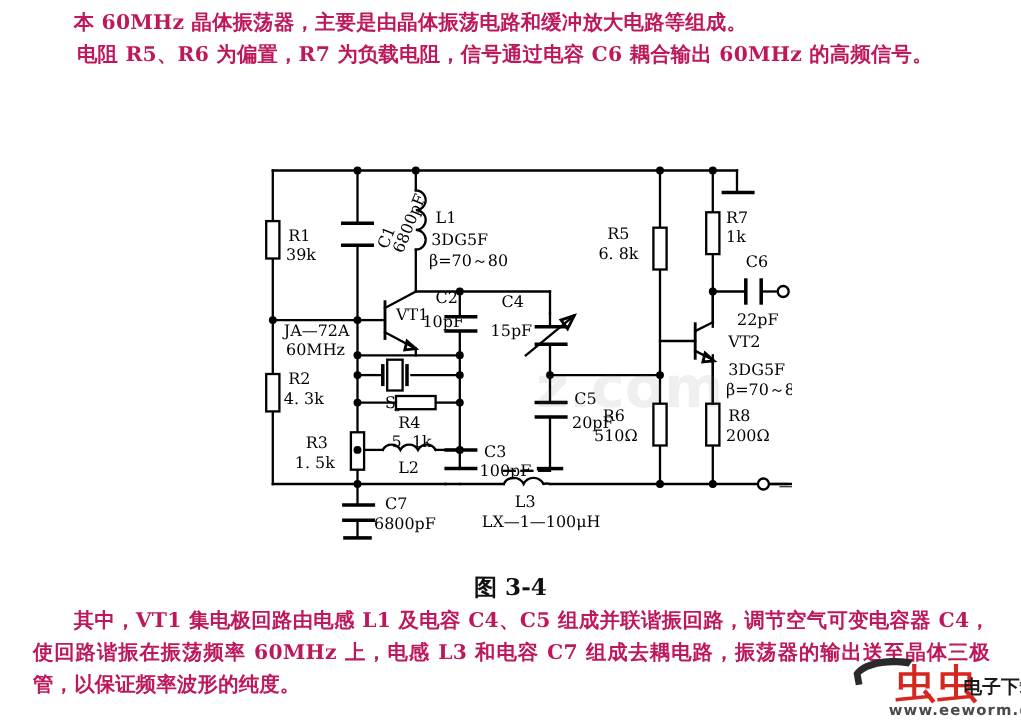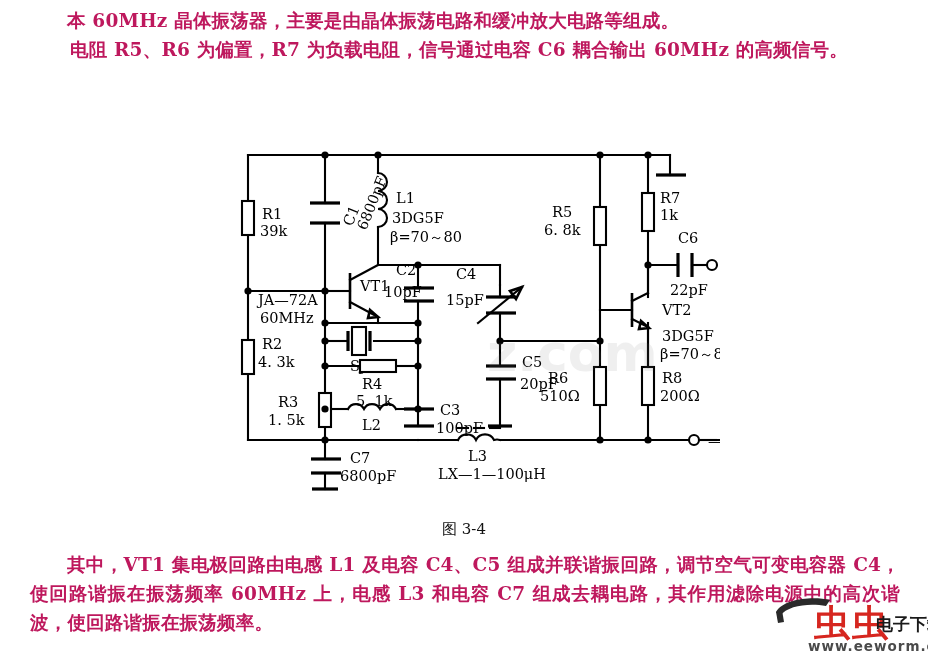--- a/index.html
+++ b/index.html
@@ -40,22 +40,22 @@
     text-indent: 2em;
   }
   .prose p.noindent { text-indent: 0; margin-left: 40px; }
 
   .caption {
     position: absolute;
     top: 520px;
     left: 0;
     width: 928px;
     text-align: center;
-    font-size: 15px;
-    font-weight: 400;
+    font-size: 21px;
+    font-weight: 700;
     color: #111;
   }
 
   
   #schematic-wrap {
     position: absolute;
     left: 200px;
     top: 145px;
     width: 520px;
     height: 375px;
@@ -439,21 +439,21 @@
         <circle class="node" cx="448" cy="295" r="3.6"></circle>
       </g>
     </svg>
 
     <div class="wm-text2" style="left:268px; top:178px;">z.com</div>
   </div>
 
   <div class="caption">图 3-4</div>
 
   <div class="prose bottom">
-    <p>其中，VT1 集电极回路由电感 L1 及电容 C4、C5 组成并联谐振回路，调节空气可变电容器 C4，使回路谐振在振荡频率 60MHz 上，电感 L3 和电容 C7 组成去耦电路，其作用滤除电源中的高次谐波，使回路谐振在振荡频率。</p>
+    <p>其中，VT1 集电极回路由电感 L1 及电容 C4、C5 组成并联谐振回路，调节空气可变电容器 C4，使回路谐振在振荡频率 60MHz 上，电感 L3 和电容 C7 组成去耦电路，振荡器的输出送至晶体三极管，以保证频率波形的纯度。</p>
   </div>
 
   <div id="site-logo">
     <svg class="cap-shape" viewBox="0 0 60 30" xmlns="http://www.w3.org/2000/svg">
       <path d="M 2 16 C 10 2, 40 0, 56 4 L 52 10 C 36 7, 14 9, 6 20 Z" fill="#2a2a2a"></path>
       <path d="M 2 16 L 8 14 L 10 26 L 4 27 Z" fill="#2a2a2a"></path>
     </svg>
     <div class="worms">虫虫</div>
     <div class="sitename">电子下载站</div>
     <div class="siteurl">www.eeworm.com</div>

